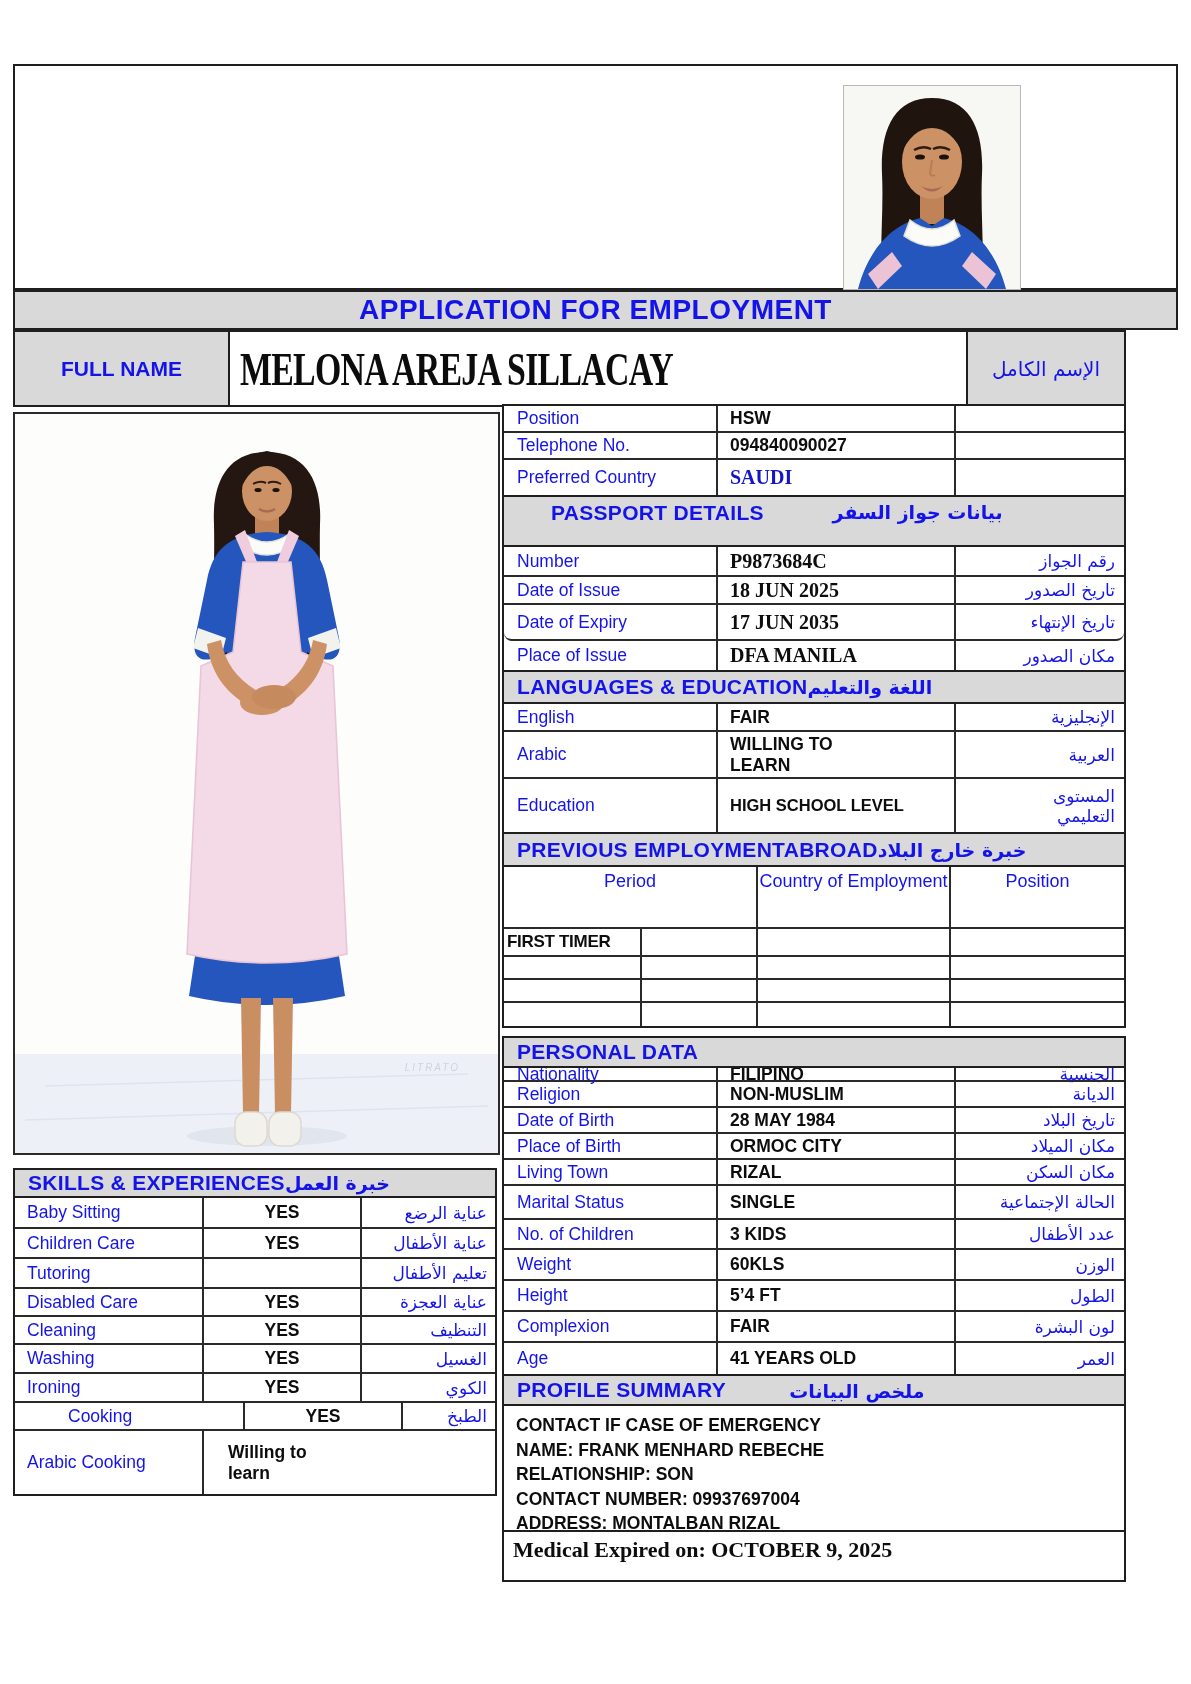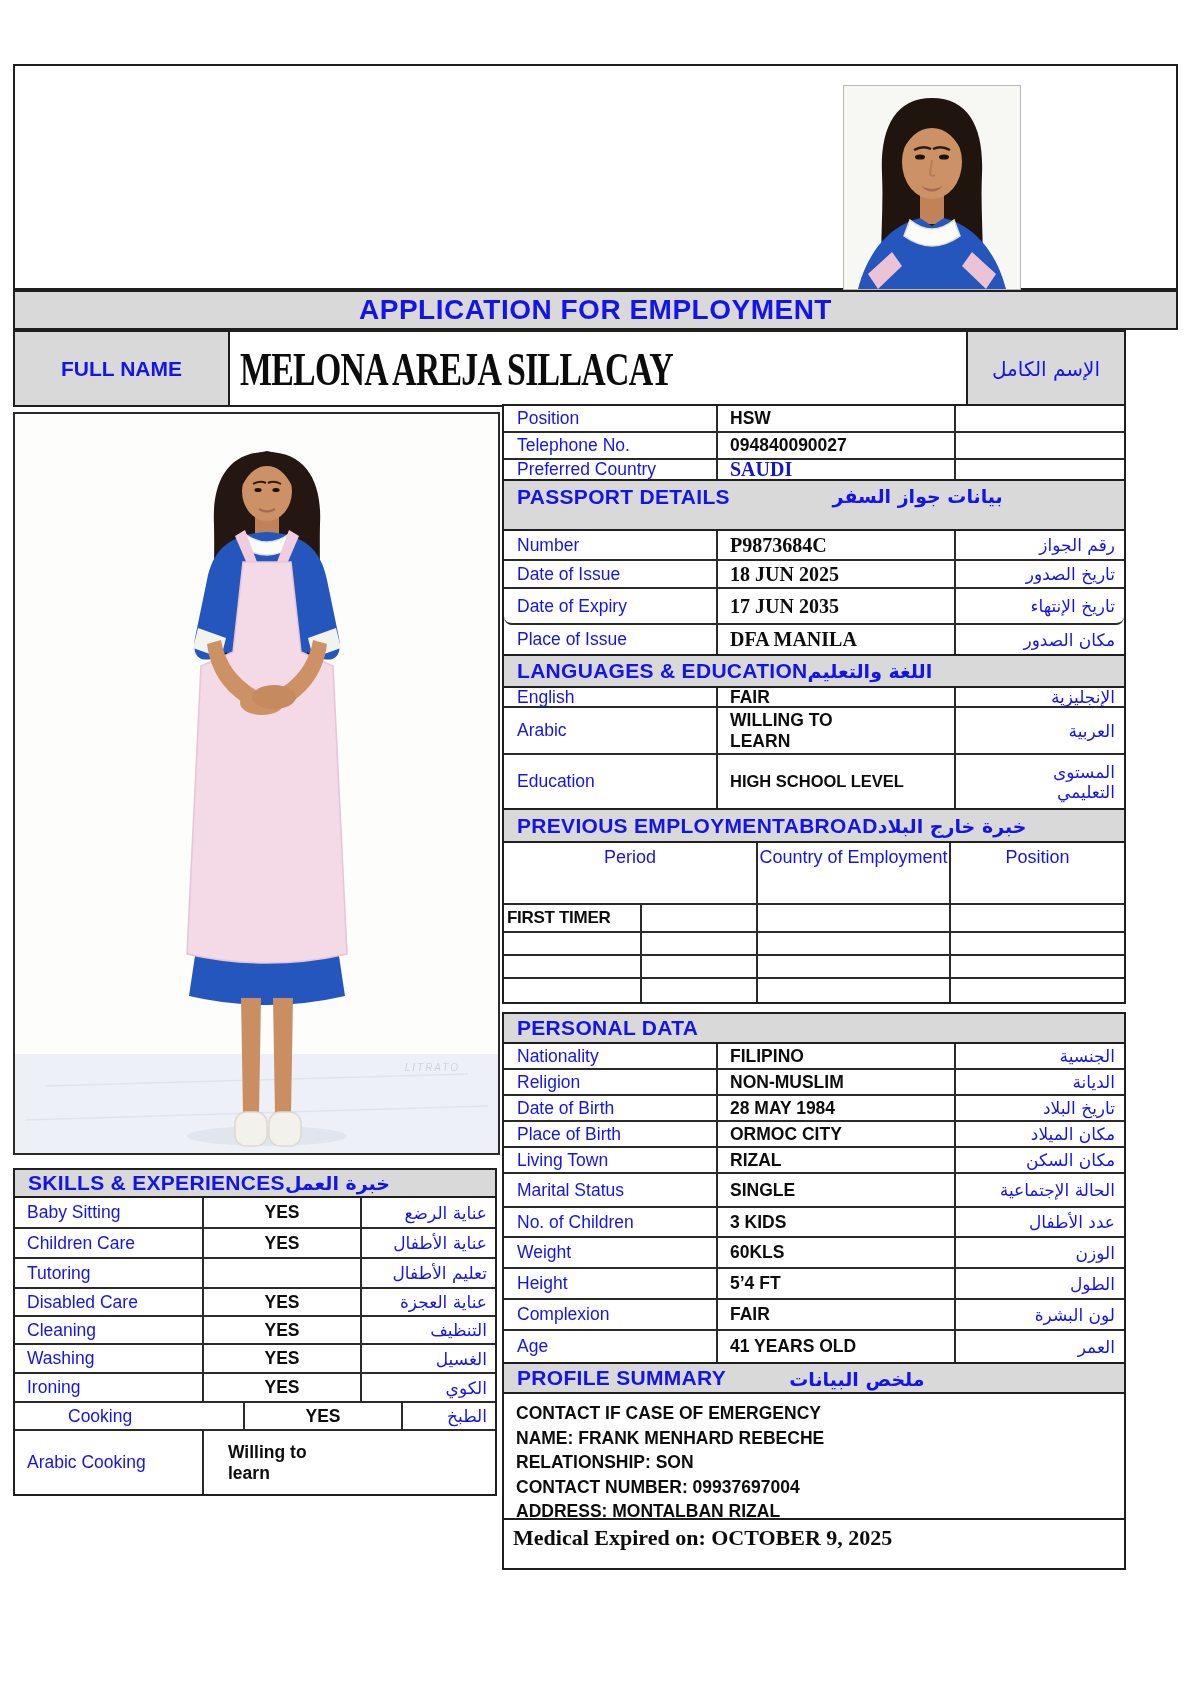--- a/index.html
+++ b/index.html
@@ -39,21 +39,21 @@
   .c-label{width:212px;color:#1414e8;font-size:17.5px;padding-left:13px;box-sizing:border-box;}
   .c-val{width:238px;border-left:2px solid #2a2a2a;align-self:stretch;display:flex;align-items:center;padding-left:12px;box-sizing:border-box;font-weight:bold;font-size:17.5px;color:#0d0d0d;white-space:pre-line;line-height:21px;}
   .c-ar{flex:1;border-left:2px solid #2a2a2a;align-self:stretch;display:flex;align-items:center;justify-content:flex-end;padding-right:9px;box-sizing:border-box;color:#1414e8;font-size:17px;font-family:"DejaVu Sans",sans-serif;white-space:pre-line;text-align:right;line-height:20px;}
   .serif{font-family:"Liberation Serif",serif;font-size:20px;}
   .blue{color:#1414c8;}
   .small{font-size:16.5px;}
 
   .band{border:2px solid #1f1f1f;box-sizing:border-box;margin-top:-2px;background:#d9d9d9;display:flex;align-items:center;position:relative;}
   .band .en{color:#1414e8;font-weight:bold;font-size:21px;padding-left:13px;letter-spacing:.3px;}
   .band .ar{color:#1414e8;font-weight:bold;font-size:19px;font-family:"DejaVu Sans",sans-serif;}
-  .band.vtop{align-items:flex-start;padding-top:4px;}
+  .band.vtop{align-items:flex-start;padding-top:4px;padding-left:34px;}
   .band .ar.mid{position:absolute;top:4px;}
   .gap{background:transparent;}
 
   
   .ptbl{border:2px solid #1f1f1f;box-sizing:border-box;margin-top:-2px;background:#fff;}
   .prow{display:flex;border-bottom:2px solid #2a2a2a;box-sizing:border-box;}
   .prow:last-child{border-bottom:none;}
   .pcell{box-sizing:border-box;display:flex;align-items:flex-start;}
   .phead{color:#1414e8;font-size:18px;justify-content:center;text-align:center;padding-top:3px;line-height:22px;}
   .ph1{width:252px;}
@@ -173,21 +173,21 @@
         <div class="trow" style="height: 27px;">
           <div class="c-label">Position</div>
           <div class="c-val">HSW</div>
           <div class="c-ar"></div>
         </div>
         <div class="trow" style="height: 27px;">
           <div class="c-label">Telephone No.</div>
           <div class="c-val">094840090027</div>
           <div class="c-ar"></div>
         </div>
-        <div class="trow" style="height: 19px;">
+        <div class="trow" style="height: 35px;">
           <div class="c-label">Preferred Country</div>
           <div class="c-val serif blue">SAUDI</div>
           <div class="c-ar"></div>
         </div>
       </div>
       <div class="band vtop" style="height: 52px;">
         <span class="en">PASSPORT DETAILS</span>
         <span class="ar mid" style="left: 53%;">بيانات جواز السفر</span>
       </div>
       <div class="tbl">
@@ -210,21 +210,21 @@
           <div class="c-label">Place of Issue</div>
           <div class="c-val serif">DFA MANILA</div>
           <div class="c-ar">مكان الصدور</div>
         </div>
       </div>
       <div class="band" style="height: 34px;">
         <span class="en">LANGUAGES &amp; EDUCATION</span>
         <span class="ar">اللغة والتعليم</span>
       </div>
       <div class="tbl">
-        <div class="trow" style="height: 20px;">
+        <div class="trow" style="height: 28px;">
           <div class="c-label">English</div>
           <div class="c-val">FAIR</div>
           <div class="c-ar">الإنجليزية</div>
         </div>
         <div class="trow" style="height: 47px;">
           <div class="c-label">Arabic</div>
           <div class="c-val">WILLING TO
 LEARN</div>
           <div class="c-ar">العربية</div>
         </div>
@@ -268,21 +268,21 @@
           <div class="pcell pc2"></div>
           <div class="pcell pc3"></div>
           <div class="pcell pc4"></div>
         </div>
       </div>
       <div class="gap" style="height: 10px;"></div>
       <div class="band" style="height: 32px;">
         <span class="en">PERSONAL DATA</span>
       </div>
       <div class="tbl">
-        <div class="trow" style="height: 26px;">
+        <div class="trow" style="height: 14px;">
           <div class="c-label">Nationality</div>
           <div class="c-val">FILIPINO</div>
           <div class="c-ar">الجنسية</div>
         </div>
         <div class="trow" style="height: 26px;">
           <div class="c-label">Religion</div>
           <div class="c-val">NON-MUSLIM</div>
           <div class="c-ar">الديانة</div>
         </div>
         <div class="trow" style="height: 26px;">

